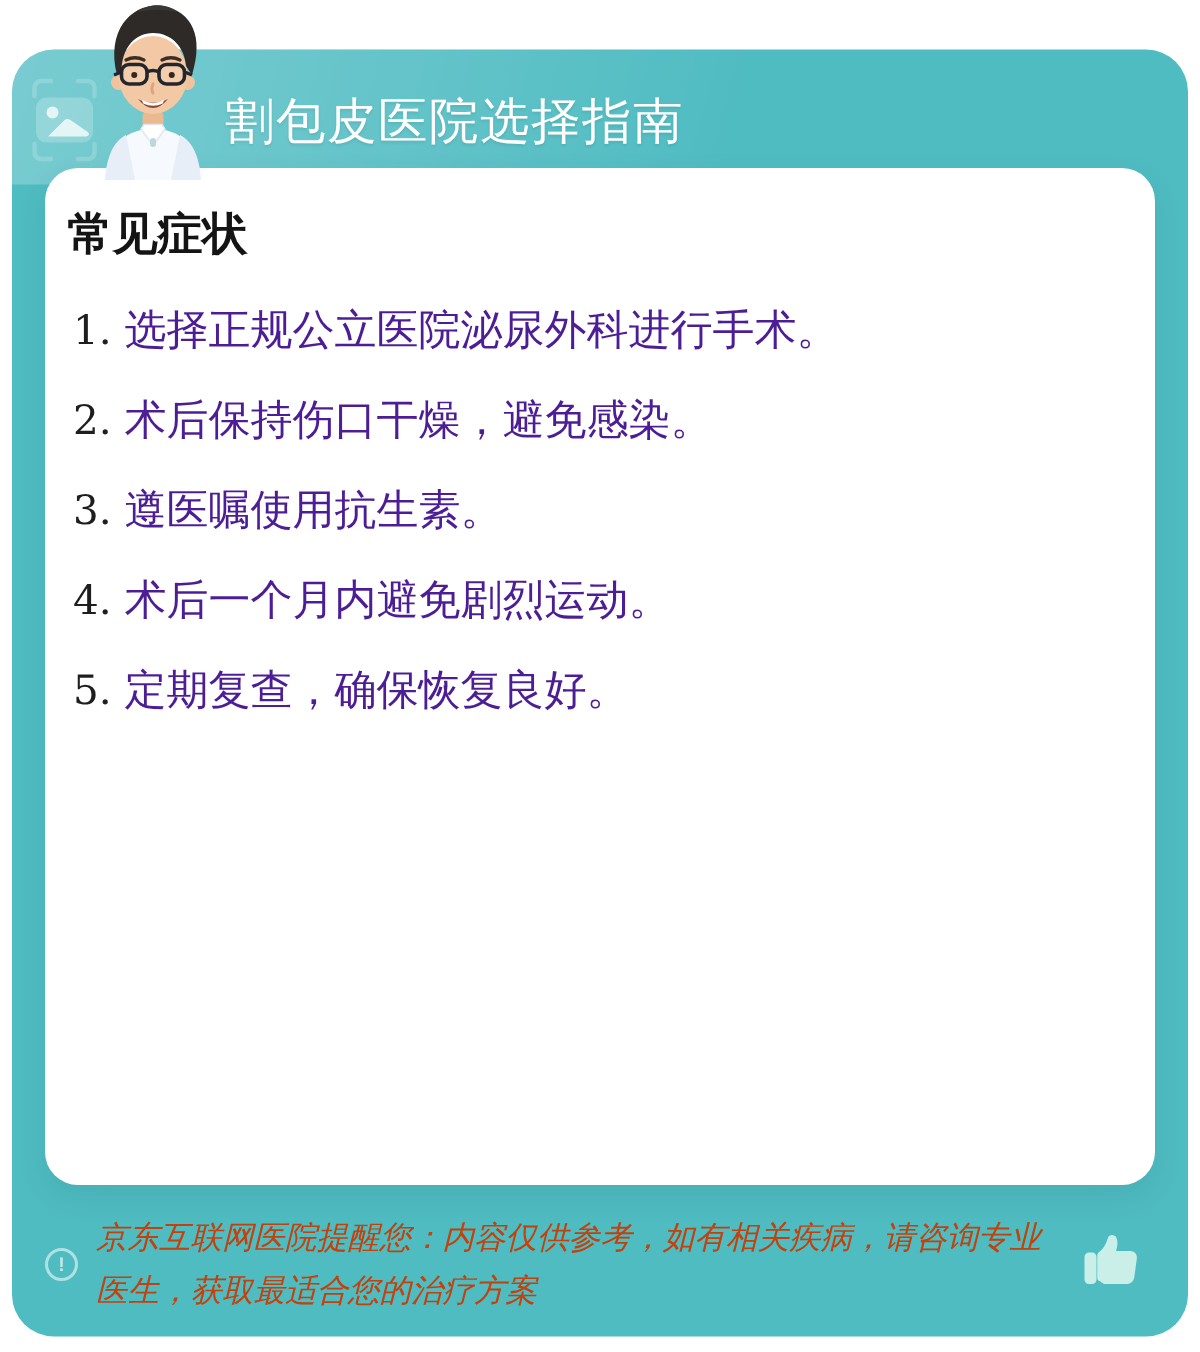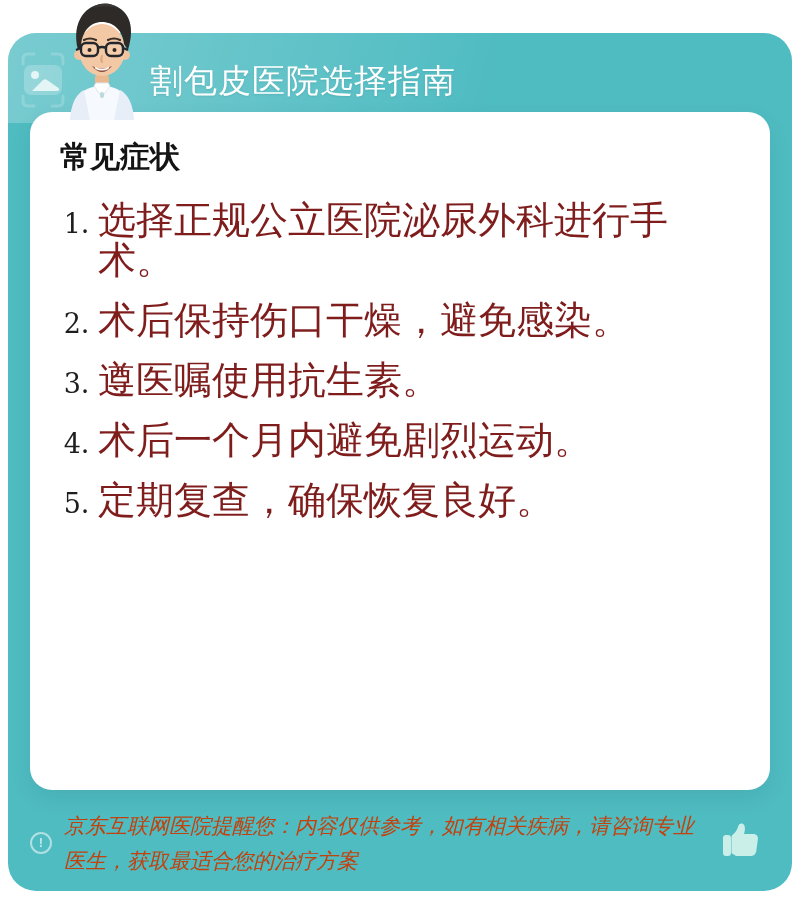--- a/index.html
+++ b/index.html
@@ -21,35 +21,35 @@
   .page-title{
     position:absolute;left:142px;top:26px;
     font-size:33px;font-weight:normal;color:#ffffff;letter-spacing:1px;
     text-shadow:0 1px 2px rgba(0,40,40,0.10);white-space:nowrap;
   }
   .avatar{position:absolute;left:52px;top:0;width:100px;height:120px;z-index:5;}
   
   .card{
     position:absolute;left:30px;top:112px;width:740px;height:678px;
     background:#ffffff;border-radius:22px;box-sizing:border-box;
-    padding:0 30px;z-index:2;box-shadow:0 8px 20px rgba(0,70,70,0.10);
+    padding:0 15px;z-index:2;box-shadow:0 8px 20px rgba(0,70,70,0.10);
   }
   .section-heading{
     font-size:30px;line-height:42px;font-weight:bold;color:#141414;margin:0;
   }
   .h-symptoms{margin-top:24px;}
   .h-department{margin-top:18px;}
   .h-care{margin-top:16px;}
   .body-text{
     font-size:29px;line-height:46px;color:#1e1e1e;margin:20px 0 0 0;
   }
   .p-department{margin-top:18px;line-height:42px;}
   .care-list{
     margin:22px 0 0 0;padding:0 0 0 38px;
-    font-size:38px;color:#7f1d1d;
+    font-size:28px;color:#4c1d95;
   }
   .care-list li{line-height:40px;margin-bottom:20px;}
   .care-list li::marker{font-family:"DejaVu Serif",serif;font-size:27px;color:#1e1e1e;}
   
   .footer{
     position:absolute;left:30px;top:808px;width:716px;
     display:flex;gap:12px;align-items:center;z-index:1;
   }
   .info-icon{
     width:18px;height:18px;flex:none;border:2px solid rgba(255,255,255,0.55);

